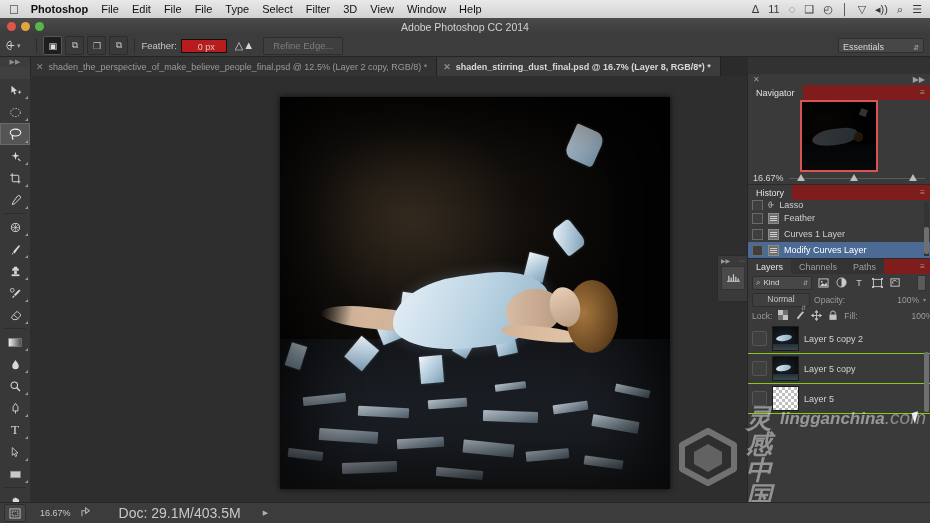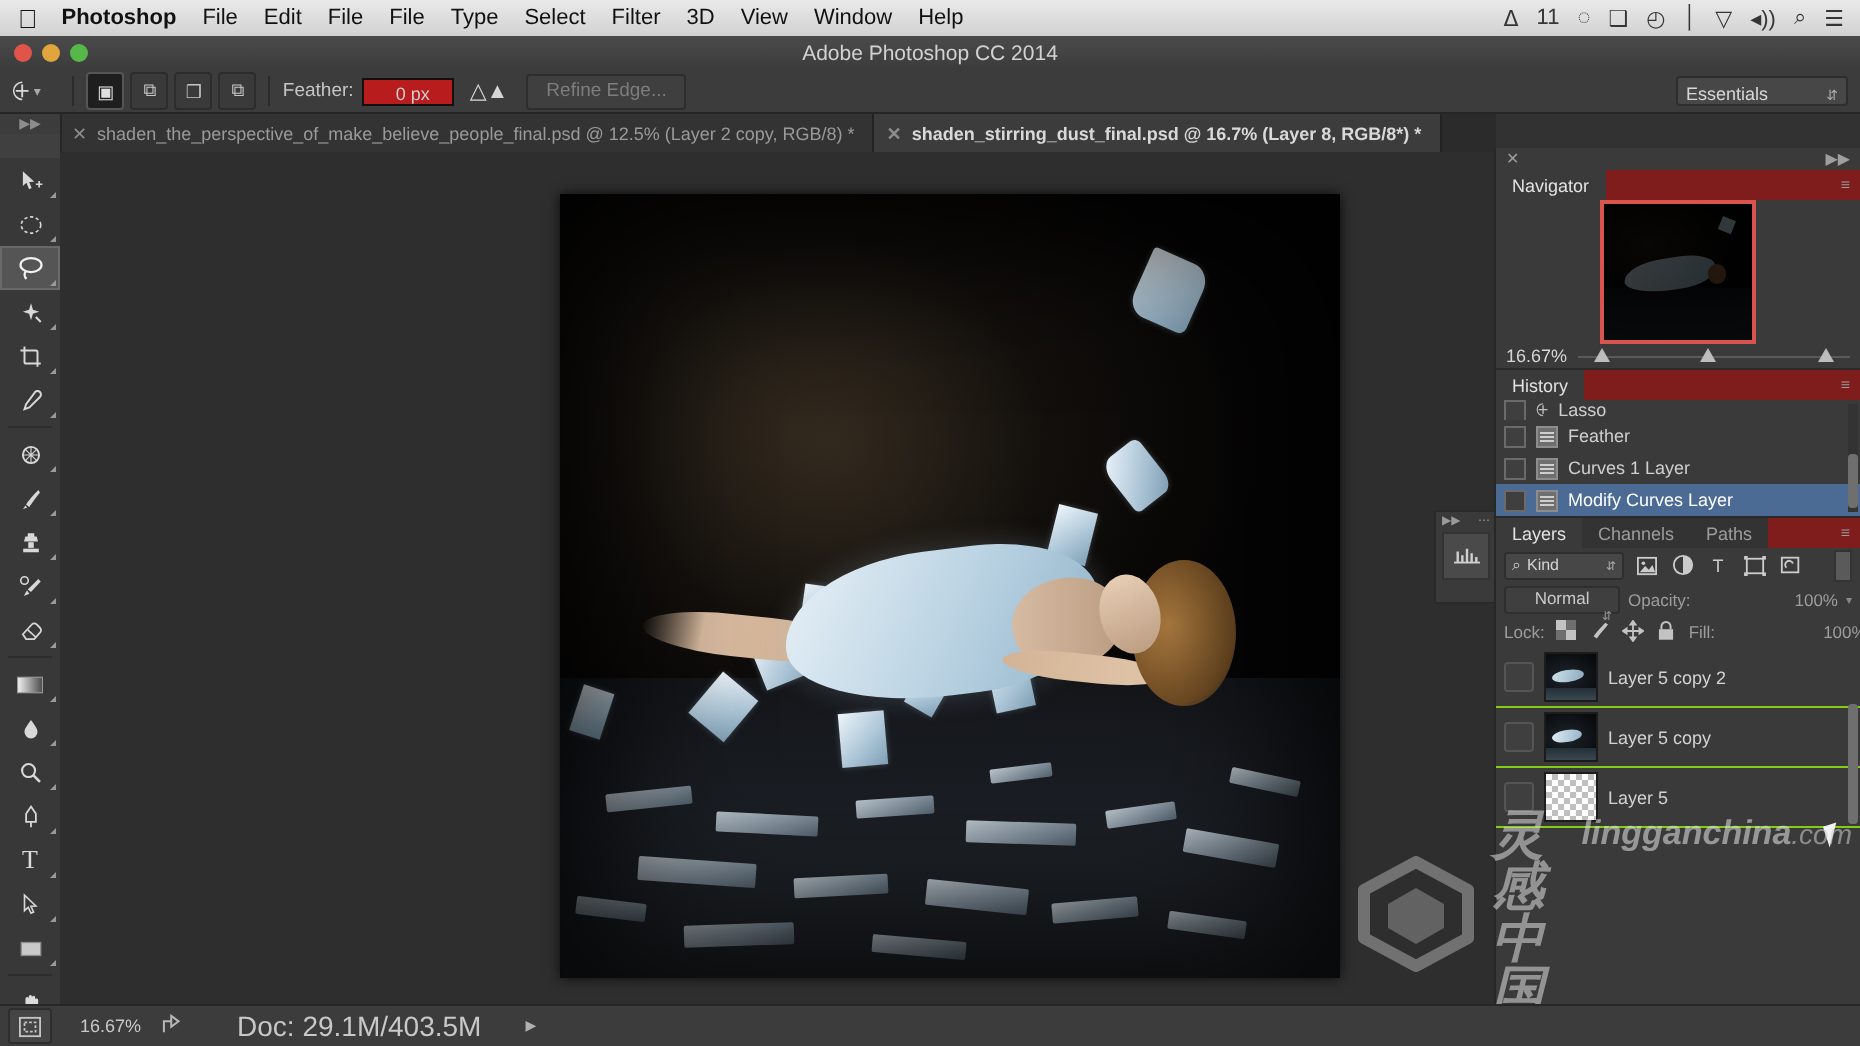--- a/index.html
+++ b/index.html
@@ -188,21 +188,21 @@
   .sb-ar{margin-left:22px;font-size:7px;color:#b0b0b0;}
 
   
   .wm{position:absolute;right:4px;bottom:26px;width:248px;height:80px;pointer-events:none;
     opacity:.55;display:flex;align-items:center;gap:6px;}
   .wm-logo{width:62px;height:58px;flex:none;position:relative;}
   .wm-txt{display:flex;flex-direction:row;line-height:1;font-style:italic;}
   .wm-cn{font-size:26px;color:#dcdcdc;font-weight:bold;letter-spacing:1px;
     font-family:"DejaVu Sans",sans-serif;}
   .wm-en{font-size:17px;color:#e4e4e4;font-weight:bold;margin-top:3px;}
-  .wm-en .dot{font-weight:normal;color:#cfcfcf;font-size:14px;}
+  .wm-en .dot{font-weight:normal;color:#cfcfcf;font-size:19px;}
   .cursor{position:absolute;right:10px;bottom:100px;width:0;height:0;
     border-left:7px solid #f2f2f2;border-bottom:11px solid transparent;transform:rotate(-18deg);}
 </style>
 </head>
 <body>
 
 <div id="app">
 
   <div class="osbar">
     <div class="apple"></div>

